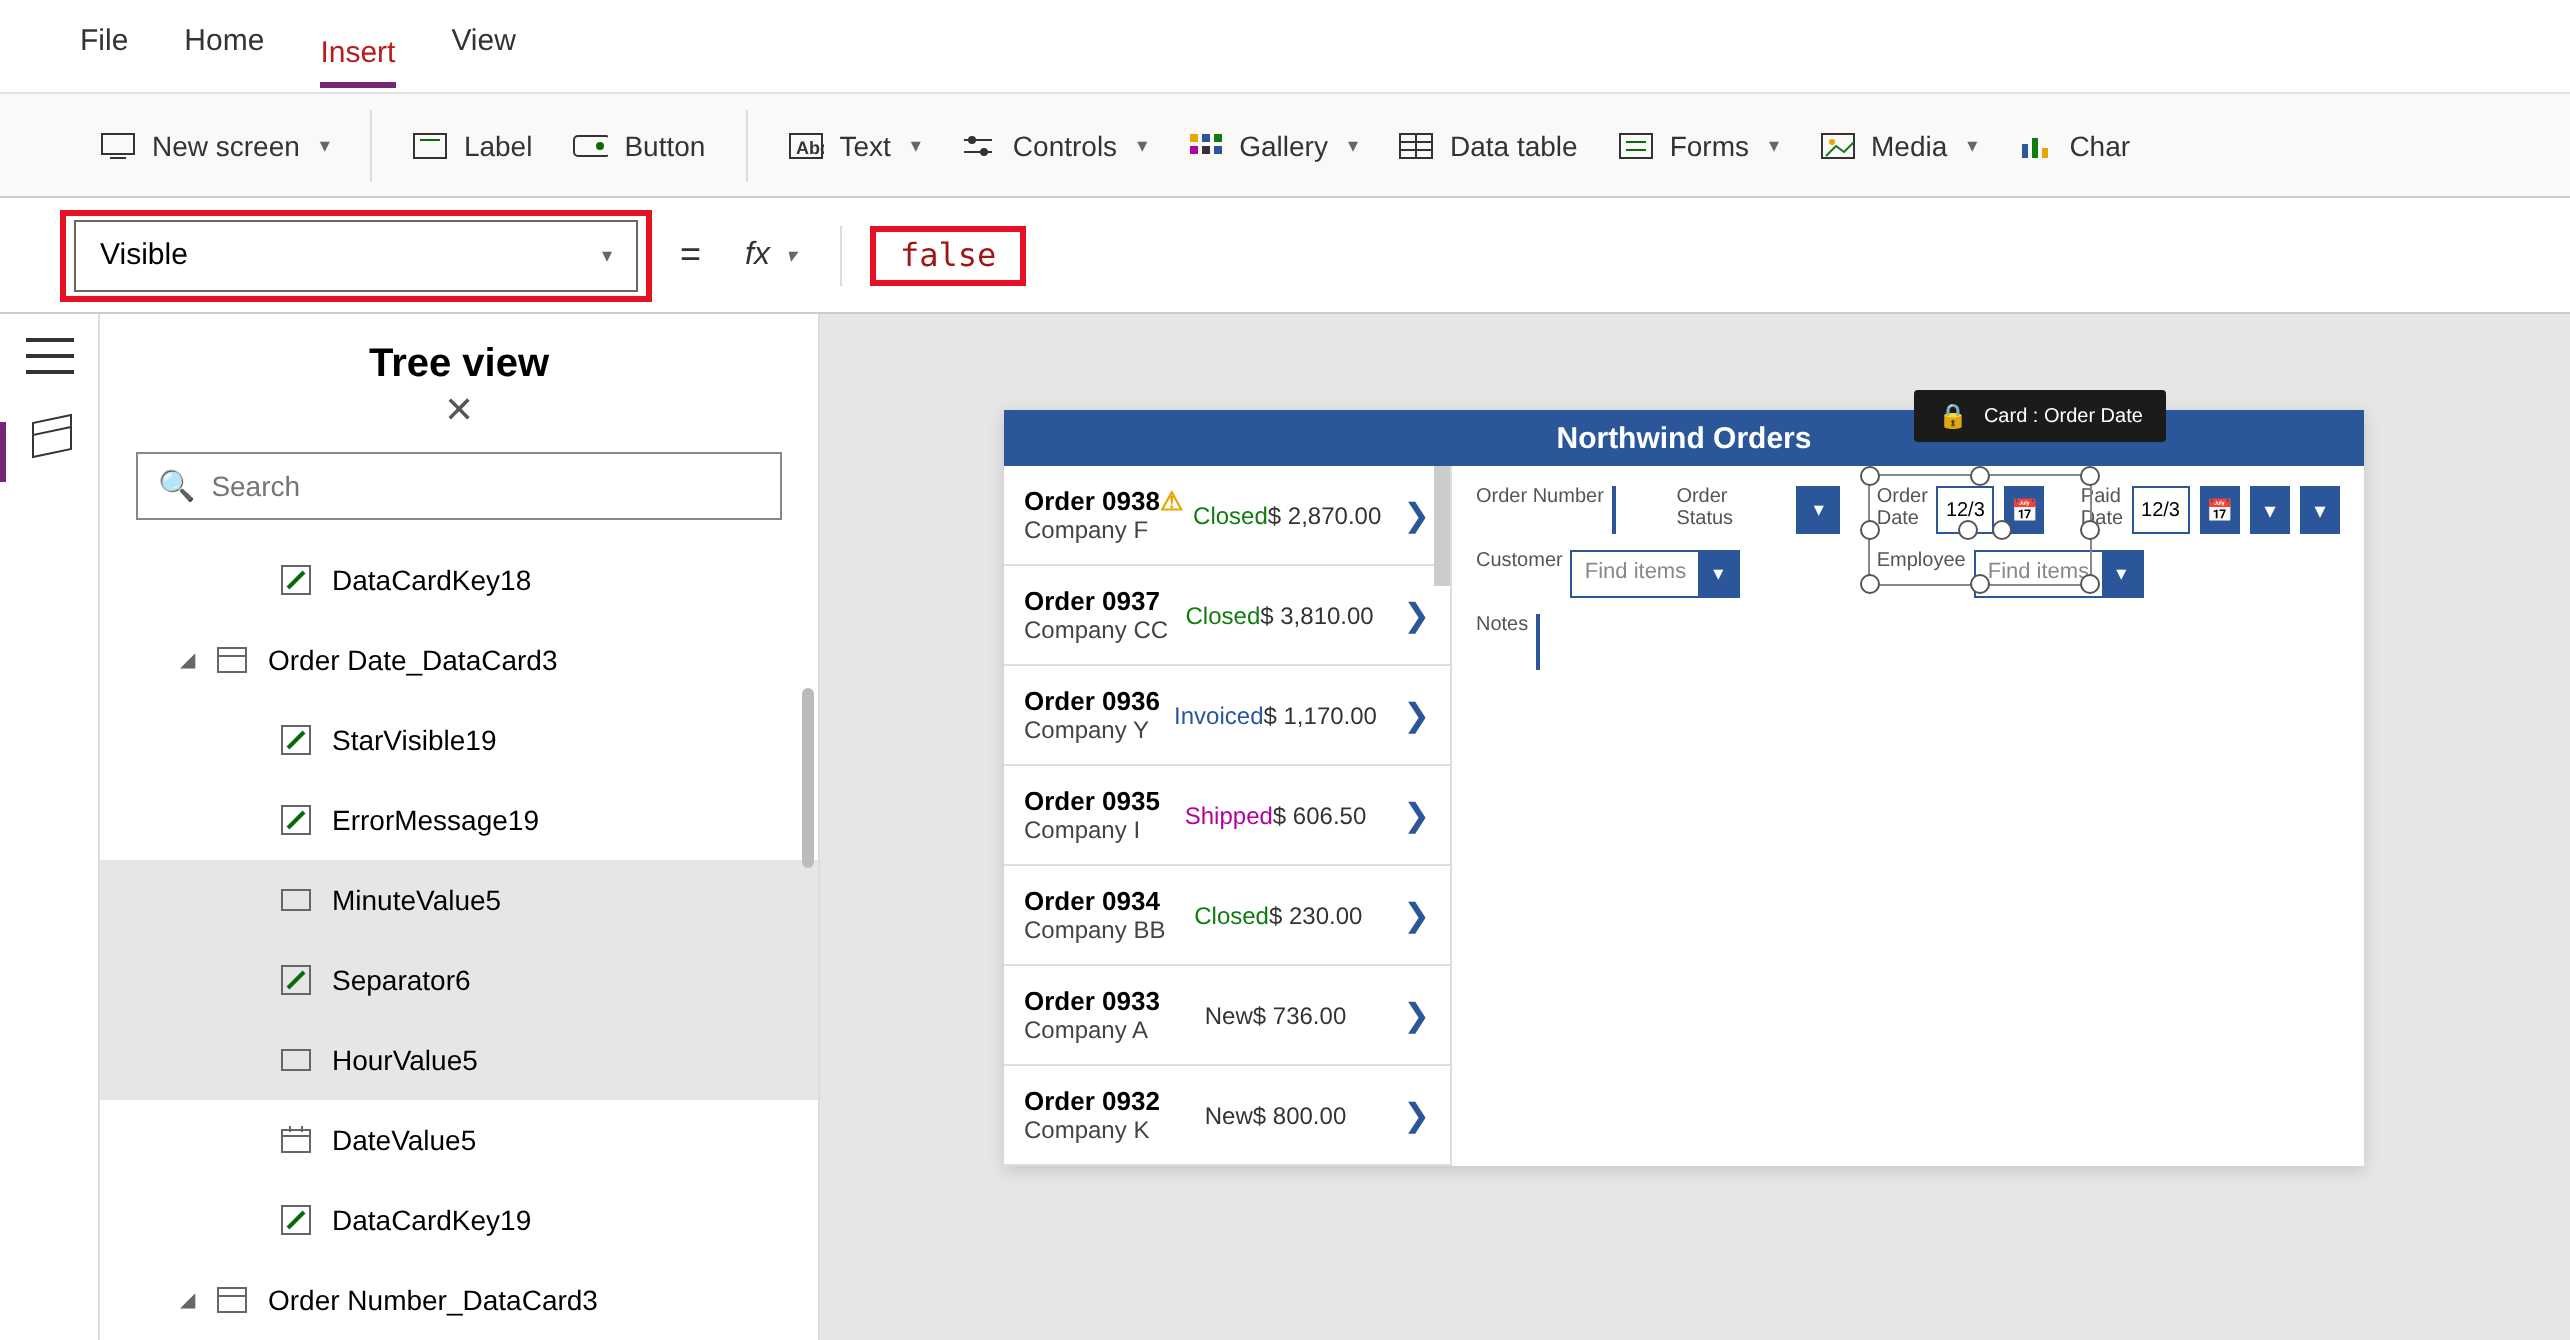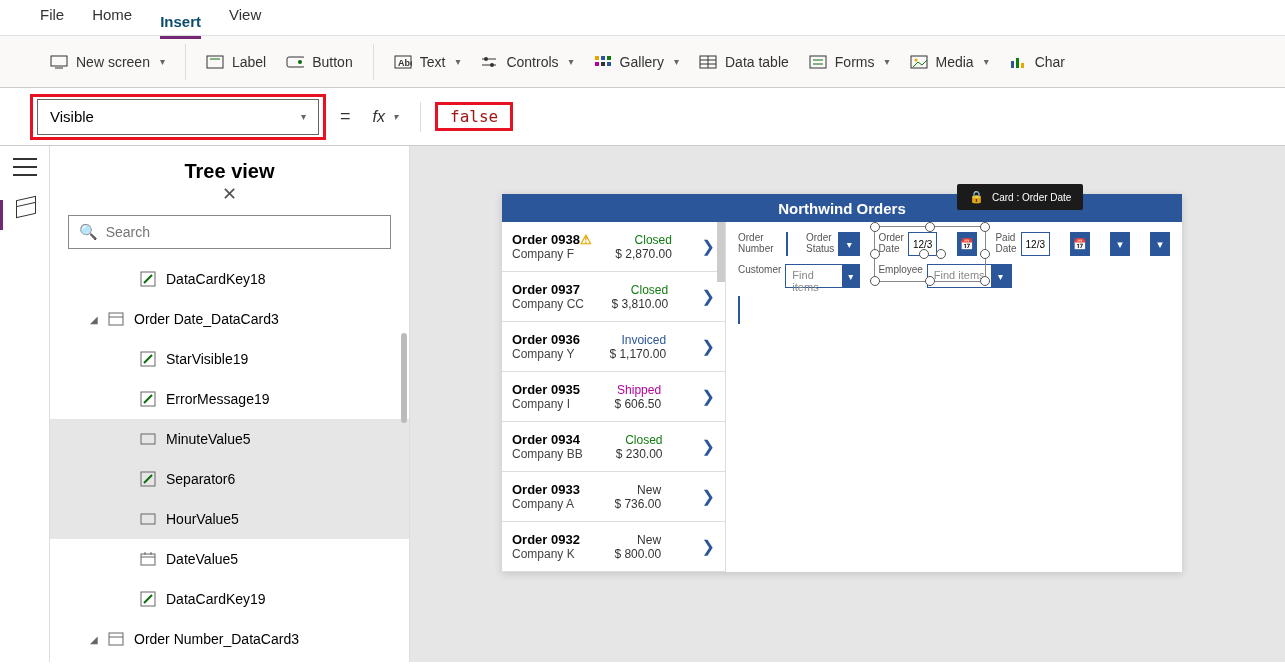--- a/index.html
+++ b/index.html
@@ -1,21 +1,21 @@
 <!DOCTYPE html>
 <html><head>
 <meta charset="utf-8">
 <style>
 * { box-sizing: border-box; margin: 0; padding: 0; font-family: "Segoe UI", Arial, sans-serif; }
 body { width: 1285px; height: 670px; background: #fff; overflow: hidden; position: relative; }
 
 
-.menubar { height: 36px; display: flex; align-items: center; padding: 0 40px; gap: 28px; border-bottom: 1px solid #e1e1e1; }
+.menubar { height: 47px; display: flex; align-items: center; padding: 0 40px; gap: 28px; border-bottom: 1px solid #e1e1e1; }
 .menubar .item { font-size: 15px; color: #333; cursor: pointer; padding-bottom: 6px; }
-.menubar .item.active { color: #0c4a6e; border-bottom: 3px solid #742774; font-weight: 700; margin-top: 16px; }
+.menubar .item.active { color: #b91c1c; border-bottom: 3px solid #742774; font-weight: 400; margin-top: 16px; }
 
 
 .ribbon { height: 52px; display: flex; align-items: center; padding: 0 30px; gap: 0; border-bottom: 1px solid #ccc; background: #faf9f8; }
 .ribbon-group { display: flex; align-items: center; gap: 20px; padding: 0 20px; height: 100%; }
 .ribbon-sep { width: 1px; height: 36px; background: #ddd; }
 .ribbon-btn { display: flex; align-items: center; gap: 8px; font-size: 14px; color: #333; cursor: pointer; }
 .ribbon-btn .ico { width: 18px; height: 14px; display: inline-flex; align-items: center; justify-content: center; font-weight: bold; }
 .chev { font-size: 10px; color: #666; margin-left: 2px; }
 
 
@@ -60,38 +60,38 @@
 
 .canvas { flex: 1; background: #e6e6e6; position: relative; overflow: hidden; }
 .stage { position: absolute; left: 92px; top: 48px; width: 680px; background: #fff; box-shadow: 0 2px 8px rgba(0,0,0,0.15); }
 .stage-title { height: 28px; background: #2b579a; color: #fff; font-weight: 700; font-size: 15px; display: flex; align-items: center; justify-content: center; }
 .stage-body { display: flex; }
 .order-list { width: 224px; border-right: 1px solid #ddd; position: relative; }
 .order-row { height: 50px; border-bottom: 1px solid #ddd; padding: 8px 10px; display: flex; justify-content: space-between; align-items: center; }
 .order-row .left { display: flex; flex-direction: column; }
 .order-row .left .num { font-weight: 700; font-size: 13px; }
 .order-row .left .comp { font-size: 12px; color: #444; }
-.order-row .mid { display: flex; flex-direction: column; align-items: flex-end; margin-right: 6px; }
+.order-row .mid { display: flex; flex-direction: row; align-items: flex-end; margin-right: 6px; }
 .order-row .mid .stat { font-size: 12px; }
 .order-row .mid .amt { font-size: 12px; color: #333; }
 .order-row .chev-r { color: #2b579a; font-size: 16px; }
 .stat.Closed { color: #107c10; }
 .stat.Invoiced { color: #2b579a; }
 .stat.Shipped { color: #b4009e; }
 .stat.New { color: #333; }
 .list-scroll { position: absolute; right: 0; top: 0; width: 8px; height: 60px; background: #ccc; }
 .warn-ico { color: #e8a700; font-size: 13px; }
 
 .form-area { flex: 1; padding: 10px 12px; display: grid; grid-template-columns: 1fr 1fr 1fr 1fr; gap: 8px 18px; align-content: start; font-size: 11px; }
 .field { display: flex; flex-direction: row; gap: 4px; }
 .field label { font-size: 10px; color: #555; }
 .txt-input { height: 24px; border: 1.5px solid #2b579a; background: #fff; }
 .sel-input { height: 24px; border: 1.5px solid #2b579a; background: #fff; display: flex; }
 .sel-input .dd { width: 20px; background: #2b579a; margin-left: auto; display: flex; align-items: center; justify-content: center; color: #fff; font-size: 10px; }
-.date-input { height: 24px; display: flex; gap: 20px; align-items: center; }
+.date-input { height: 24px; display: flex; gap: 5px; align-items: center; }
 .date-input .dbox { border: 1.5px solid #2b579a; height: 24px; padding: 0 4px; font-size: 10px; display: flex; align-items: center; }
 .date-input .dbtn { width: 20px; height: 24px; background: #2b579a; color: #fff; display: flex; align-items: center; justify-content: center; font-size: 11px; }
 .field.wide { grid-column: 1 / 3; }
 .field.full { grid-column: 1 / 5; }
 .notes-box { height: 28px; border: 1.5px solid #2b579a; }
 
 
 .sel-overlay { position: absolute; border: 1.5px solid #888; }
 .sel-handles { position: absolute; inset: 0; pointer-events: none; }
 .sel-handles .h { position: absolute; width: 10px; height: 10px; border: 1px solid #555; background: #fff; border-radius: 50%; }
@@ -505,19 +505,20 @@
             </div>
           </div>
           <div class="field wide" style="grid-column:3/5">
             <label>Employee</label>
             <div class="sel-input">
               <span style="padding:4px 6px;color:#888;font-size:11px">Find items</span>
               <div class="dd">▾</div>
             </div>
           </div>
           <div class="field full">
+            <label>Notes</label>
             <div class="notes-box"></div>
           </div>
         </div>
       </div>
     </div>
   </div>
 </div>
 
 </body></html>

